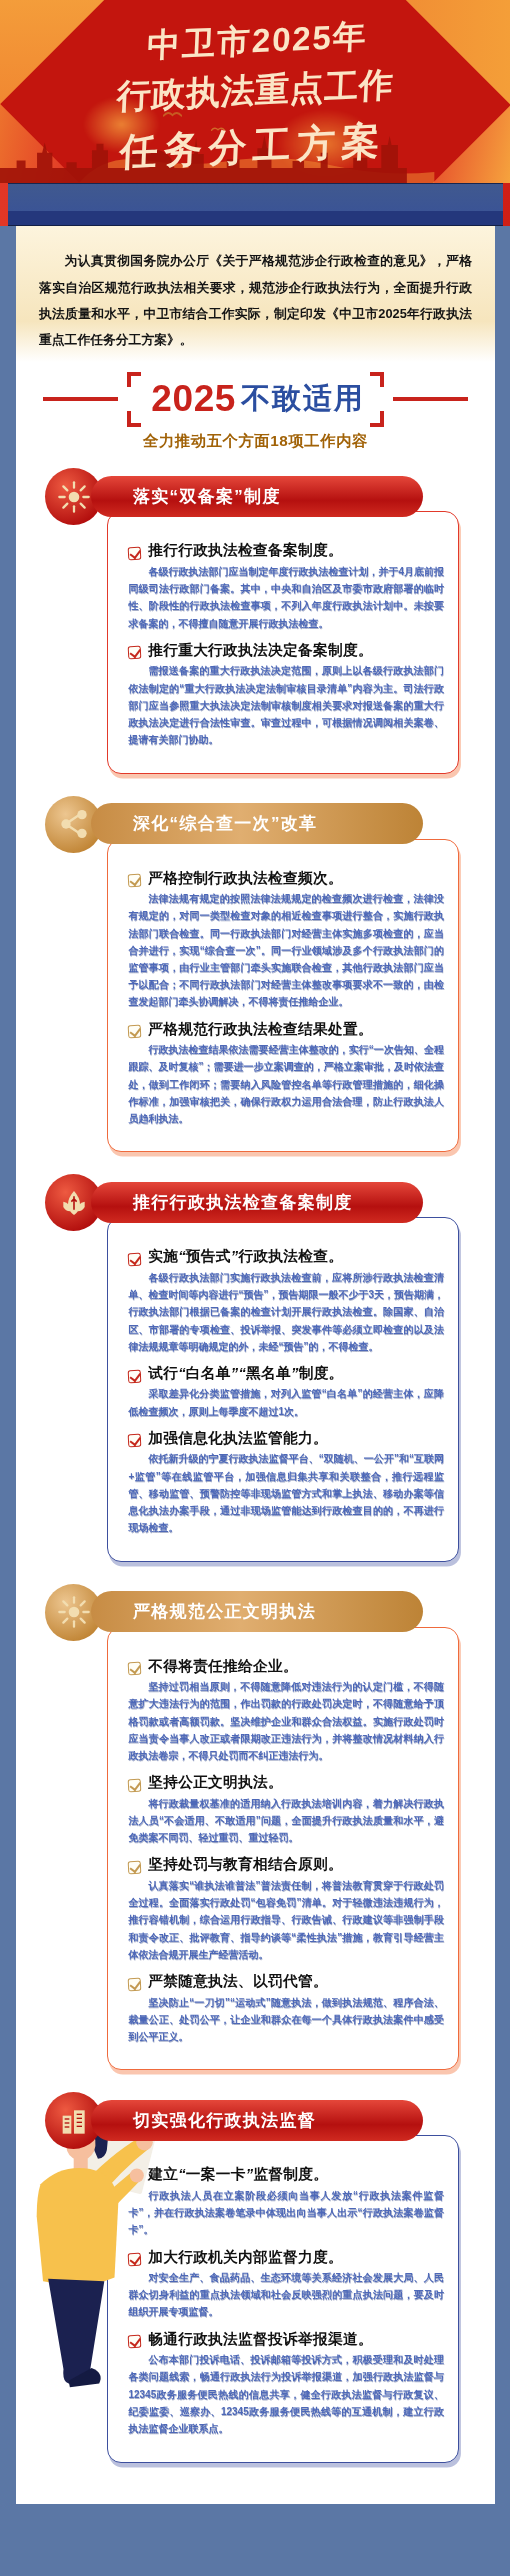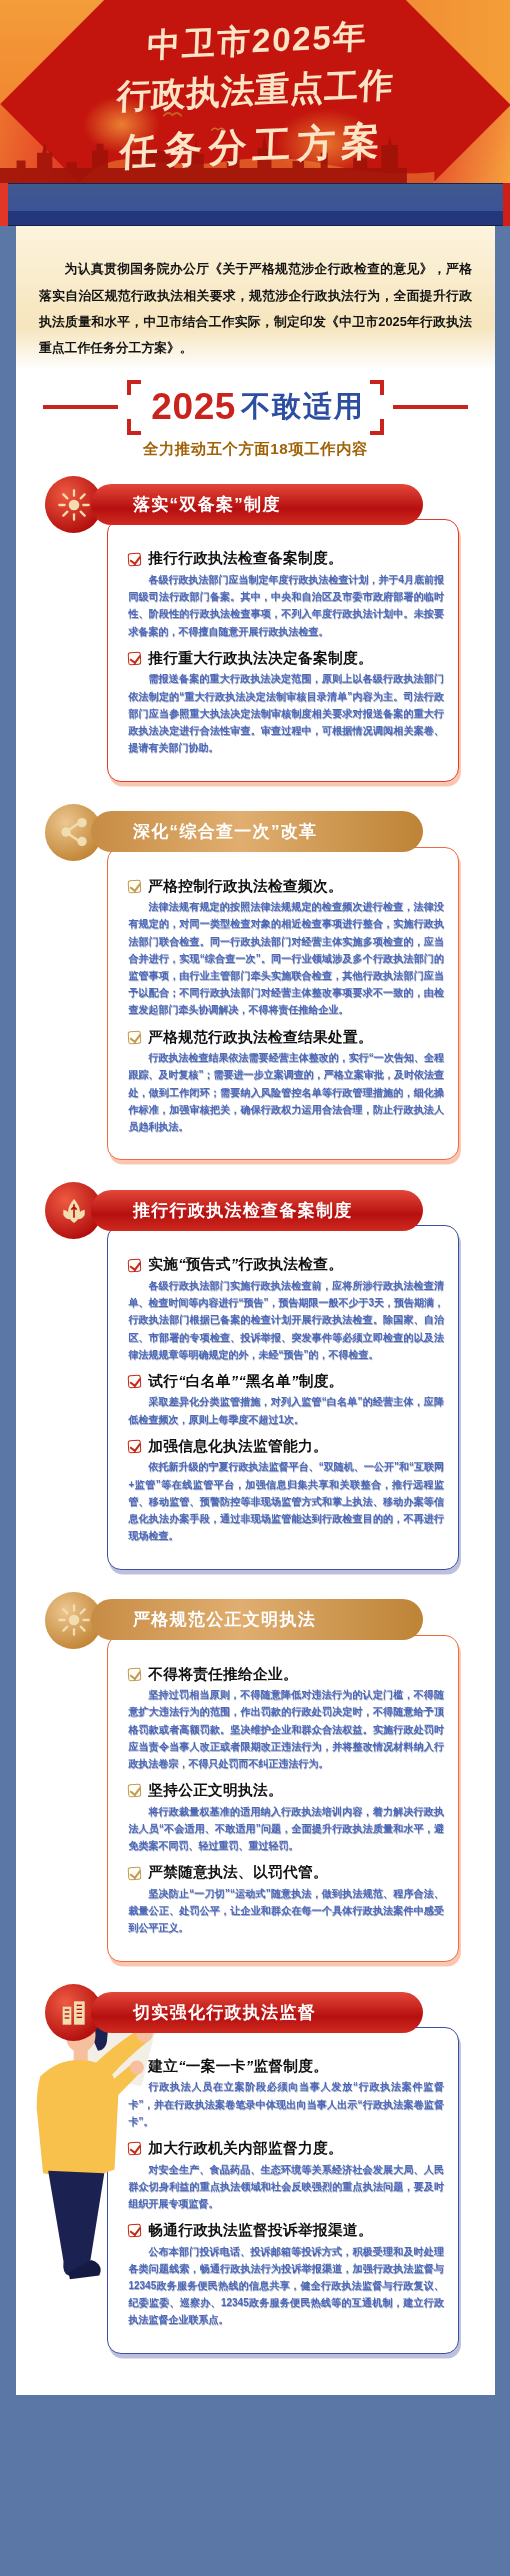--- a/index.html
+++ b/index.html
@@ -28,21 +28,21 @@
   .bird.b2 { left:211px; top:125px; width:14px; }
 
   
   .navy-wrap { background:linear-gradient(90deg,#e23726,#cf1f16); padding:0 7.7px; }
   .navy-band .band-top { height:28px; background:linear-gradient(180deg,#40598f,#3b5495); border-top:1.9px solid #17264f; }
   .navy-band .band-bot { height:15.3px; background:#24377c; border-bottom:1.9px solid #131f45; }
 
   
   .body-col { margin:0 16px; background:#ffffff; padding-bottom:19px; position:relative; }
 
-  .intro { background:linear-gradient(180deg,#fdf4dd 0%,#f6e5bd 70%,#ffffff 100%); padding:30px 23px 9px; }
+  .intro { background:linear-gradient(180deg,#fdf4dd 0%,#f6e5bd 70%,#ffffff 100%); padding:22px 23px 9px; }
   .intro p { font-size:12.8px; line-height:2.05; font-weight:bold; color:#141414; text-indent:2em; text-align:justify;
     font-family:"Liberation Sans","DejaVu Sans",sans-serif; }
 
   .banner2025 { display:flex; align-items:center; justify-content:center; margin-top:6.4px; height:61px; }
   .bline { width:75px; height:3.2px; background:#c8231c; margin:0 5.1px; }
   .brk { position:relative; width:15.3px; height:55px; margin:0 3.8px; }
   .brk::before { content:""; position:absolute; top:0; width:10.2px; height:11.5px; }
   .brk::after  { content:""; position:absolute; bottom:0; width:10.2px; height:11.5px; }
   .brk.l::before { left:0; border-top:4.5px solid #c8231c; border-left:4.5px solid #c8231c; }
   .brk.l::after  { left:0; border-bottom:4.5px solid #c8231c; border-left:4.5px solid #c8231c; }
@@ -68,21 +68,21 @@
   .show-sun-icon .ic-sun, .show-share-icon .ic-share, .show-plant-icon .ic-plant,
   .show-buildings-icon .ic-buildings { display:block; }
 
   .sec-card { position:relative; z-index:1; margin:0 36px 0 91px; background:#ffffff;
     border:1.9px solid; border-radius:14px; padding:29px 14px 15.3px 20.4px; }
   .border-red    .sec-card { border-color:#e2392a; box-shadow:1.9px 4.5px 0 rgba(243,112,56,.40); }
   .border-orange .sec-card { border-color:#ef6a3c; box-shadow:1.9px 4.5px 0 rgba(243,112,56,.40); }
   .border-navy   .sec-card { border-color:#3d4f9e; box-shadow:1.9px 4.5px 0 rgba(74,90,166,.38); }
 
   .item { margin-bottom:9px; }
-  .item-head { display:flex; align-items:flex-start; margin-bottom:2.6px; }
+  .item-head { display:flex; align-items:flex-end; margin-bottom:2.6px; }
   .checkbox { flex:0 0 auto; width:13.4px; height:13.4px; border:1.9px solid; border-radius:2.6px;
     background:#fffef6; position:relative; margin:3.2px 6.4px 0 0; transform:rotate(-3deg); }
   .checkbox::after { content:""; position:absolute; left:2.6px; top:0px; width:4.5px; height:7.7px;
     border-right:2.2px solid; border-bottom:2.2px solid; transform:rotate(40deg); }
   .theme-red  .checkbox, .theme-red  .checkbox::after { border-color:#c5281c; }
   .theme-gold .checkbox, .theme-gold .checkbox::after { border-color:#c39a52; }
   .item-title { font-size:14.7px; font-weight:900; color:#111111; font-style:oblique 9deg; letter-spacing:0.3px; }
   .item-body { font-size:10px; line-height:1.72; font-weight:700; color:#4d68b8; text-indent:2em;
     text-align:justify; text-shadow:0.6px 0.8px 0 rgba(30,50,115,.38); }
 
@@ -303,20 +303,27 @@
   </div>
 
   <div class="item">
     <div class="item-head">
       <span class="checkbox"></span>
       <span class="item-title">坚持公正文明执法。</span>
     </div>
     <p class="item-body">将行政裁量权基准的适用纳入行政执法培训内容，着力解决行政执法人员“不会适用、不敢适用”问题，全面提升行政执法质量和水平，避免类案不同罚、轻过重罚、重过轻罚。</p>
   </div>
 
+  <div class="item">
+    <div class="item-head">
+      <span class="checkbox"></span>
+      <span class="item-title">坚持处罚与教育相结合原则。</span>
+    </div>
+    <p class="item-body">认真落实“谁执法谁普法”普法责任制，将普法教育贯穿于行政处罚全过程。全面落实行政处罚“包容免罚”清单。对于轻微违法违规行为，推行容错机制，综合运用行政指导、行政告诫、行政建议等非强制手段和责令改正、批评教育、指导约谈等“柔性执法”措施，教育引导经营主体依法合规开展生产经营活动。</p>
+  </div>
 
   <div class="item">
   </div>
 
   <div class="item">
     <div class="item-head">
       <span class="checkbox"></span>
       <span class="item-title">严禁随意执法、以罚代管。</span>
     </div>
     <p class="item-body">坚决防止“一刀切”“运动式”随意执法，做到执法规范、程序合法、裁量公正、处罚公平，让企业和群众在每一个具体行政执法案件中感受到公平正义。</p>

